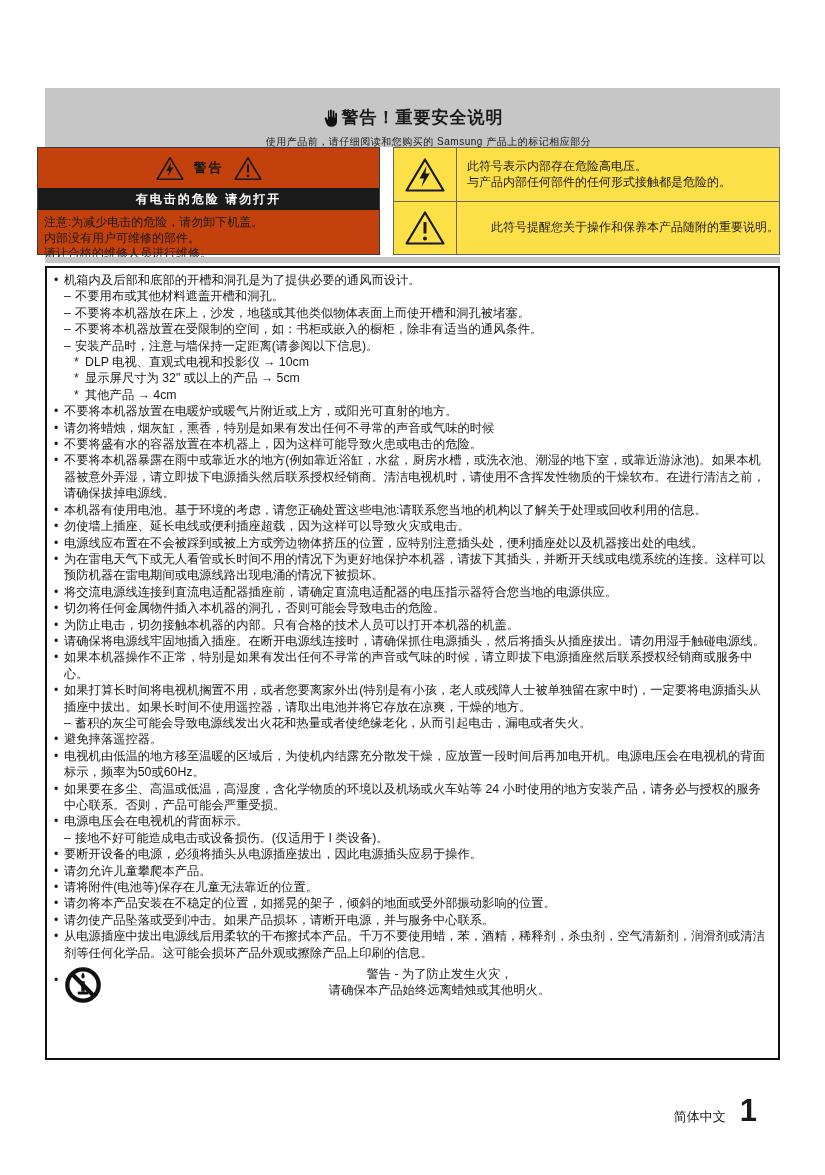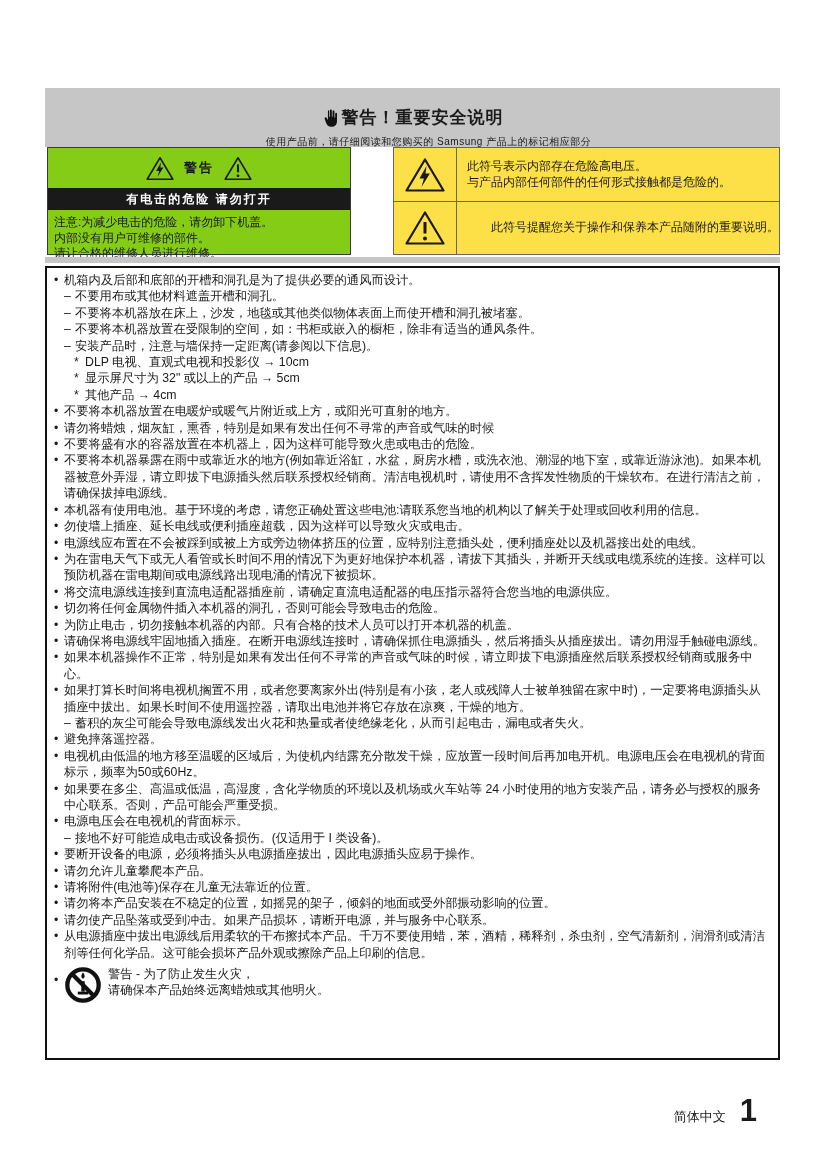--- a/index.html
+++ b/index.html
@@ -10,21 +10,21 @@
   }
   .abs{position:absolute;}
 
   
   .header{left:45px;top:88px;width:735px;height:59px;background:#c6c6c6;text-align:center;}
   .header .title-row{display:flex;align-items:center;justify-content:center;gap:5px;padding-top:18px;}
   .header .title{font-size:17px;font-weight:bold;letter-spacing:1px;}
   .header .subtitle{font-size:10px;margin-top:6px;letter-spacing:0.5px;padding-left:32px;}
 
   
-  .caution-box{left:47px;top:147px;width:304px;height:108px;border:1px solid #3a3a3a;background:#84cc16;box-sizing:border-box;}
+  .caution-box{left:37px;top:147px;width:343px;height:108px;border:1px solid #3a3a3a;background:#c2410c;box-sizing:border-box;}
   .caution-box .tri-row{display:flex;align-items:center;justify-content:center;gap:10px;height:40px;}
   .caution-box .warn-label{font-size:13px;font-weight:bold;letter-spacing:2px;}
   .caution-box .danger-bar{background:#1a1a1a;color:#fff;height:22px;display:flex;align-items:center;justify-content:center;
     font-size:12px;font-weight:bold;letter-spacing:2px;}
   .caution-box .notes{padding:5px 6px 0 6px;font-size:12px;line-height:15.5px;text-align:left;}
 
   .symbol-table{left:393px;top:147px;width:387px;height:108px;border:1px solid #666;box-sizing:border-box;background:#fde047;}
   .sym-row{display:flex;height:53px;box-sizing:border-box;}
   .sym-row + .sym-row{border-top:1px solid #666;text-align:right;}
   .sym-icon-cell{flex:0 0 62px;display:flex;align-items:center;justify-content:center;border-right:1px solid #666;}
@@ -38,21 +38,21 @@
   .li{display:flex;font-size:12.3px;line-height:16.4px;}
   .li .marker{flex:0 0 10px;}
   .li.dash{margin-left:10px;}
   .li.dash .marker{flex:0 0 11px;}
   .li.star{margin-left:20px;}
   .li.star .marker{flex:0 0 11px;}
   .li .txt{flex:1;}
   .candle-row{display:flex;font-size:12.3px;line-height:16.4px;margin-top:3px;align-items:flex-start;}
   .candle-row .marker{flex:0 0 10px;padding-top:8px;}
   .candle-row .icon-wrap{flex:0 0 44px;padding-top:2px;}
-  .candle-row .txt{flex:1;padding-top:2px;}
+  .candle-row .txt{flex:1;padding-top:2px;text-align:center;}
 
   
   .footer{right:68px;top:1093px;display:flex;align-items:baseline;gap:14px;}
   .footer .lang{font-size:13px;}
   .footer .pageno{font-size:31px;font-weight:bold;}
 
   svg{display:block;}
 </style>
 </head>
 <body>

